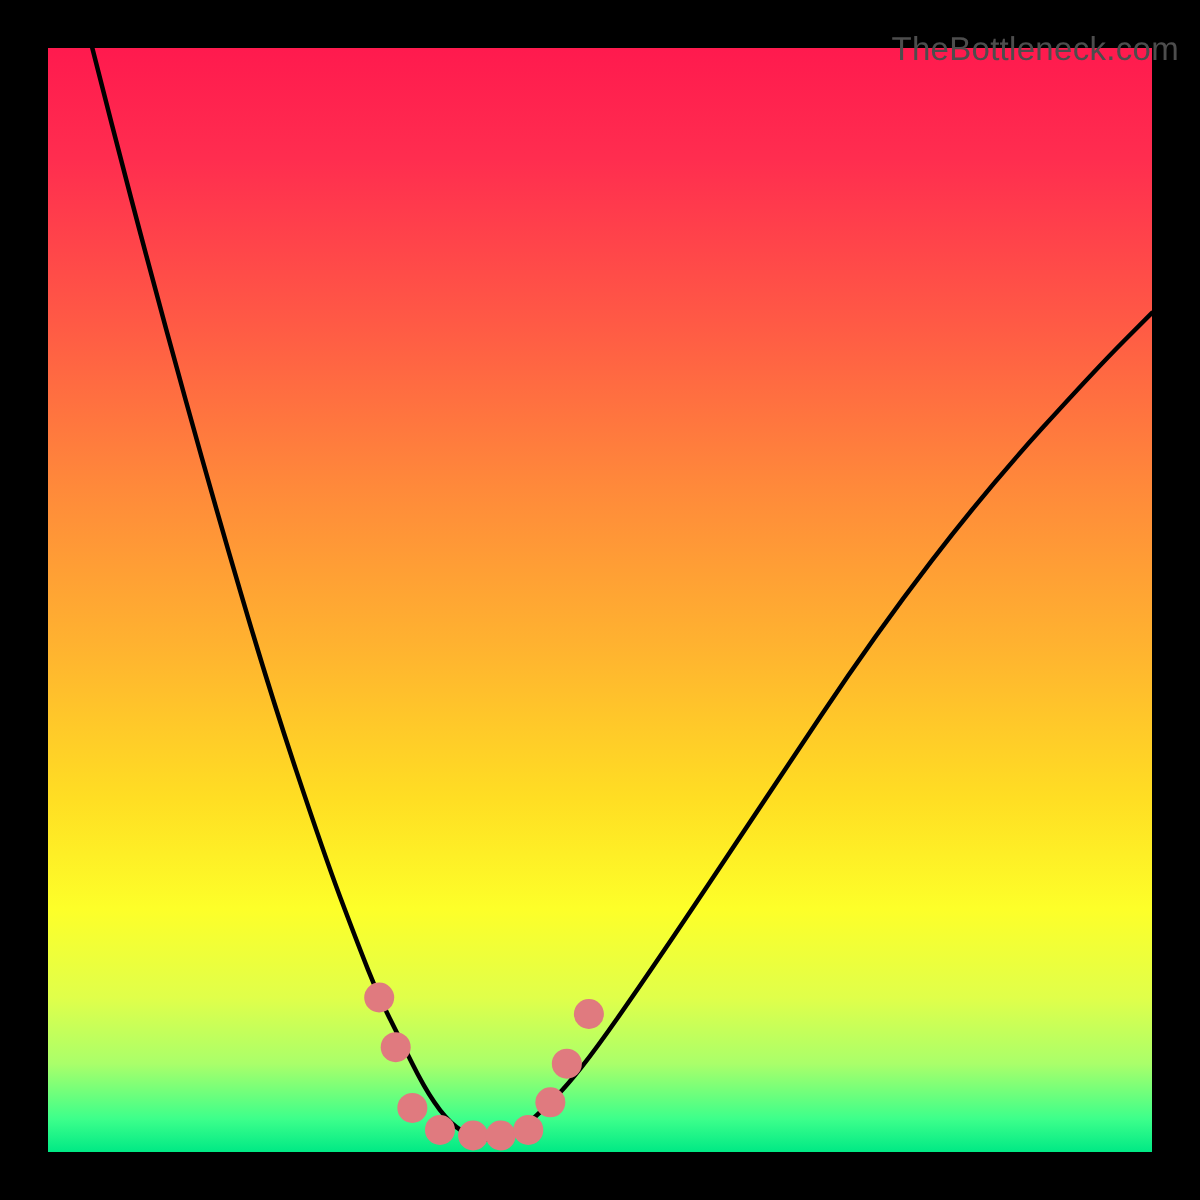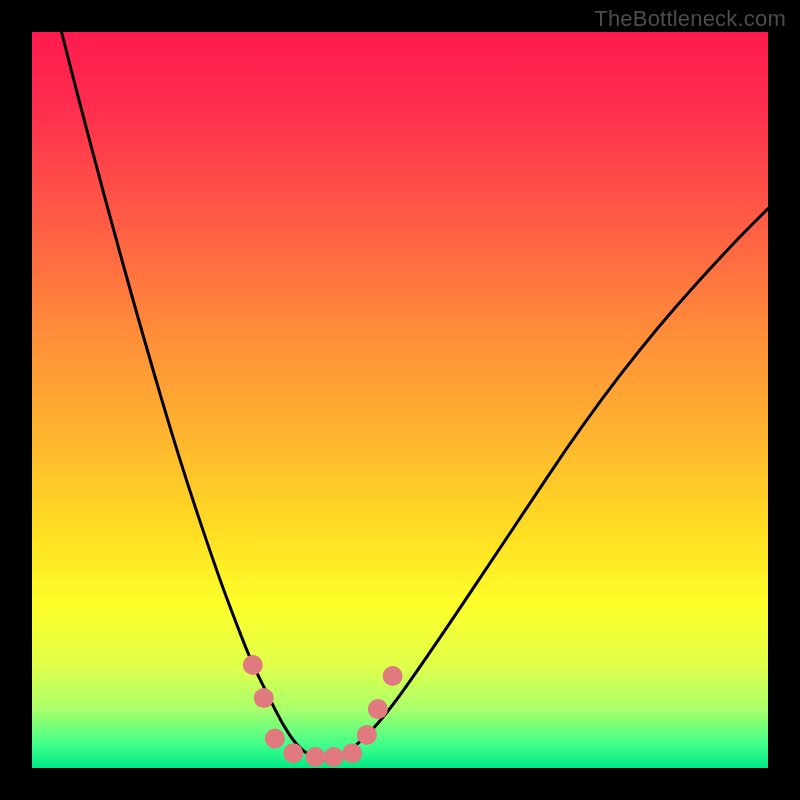--- a/index.html
+++ b/index.html
@@ -32,21 +32,21 @@
       #ffde23 68%,
       #fdff29 78%,
       #e0ff4a 86%,
       #aaff6a 92%,
       #3dff8b 97%,
       #00e985 100%
     );
   }
   .watermark {
     position: absolute;
-    top: 6px;
+    top: 20px;
     right: 14px;
     color: #4d4d4d;
     font-size: 22px;
     font-weight: 500;
     letter-spacing: 0.2px;
   }
   svg.overlay {
     position: absolute;
     inset: 0;
   }

